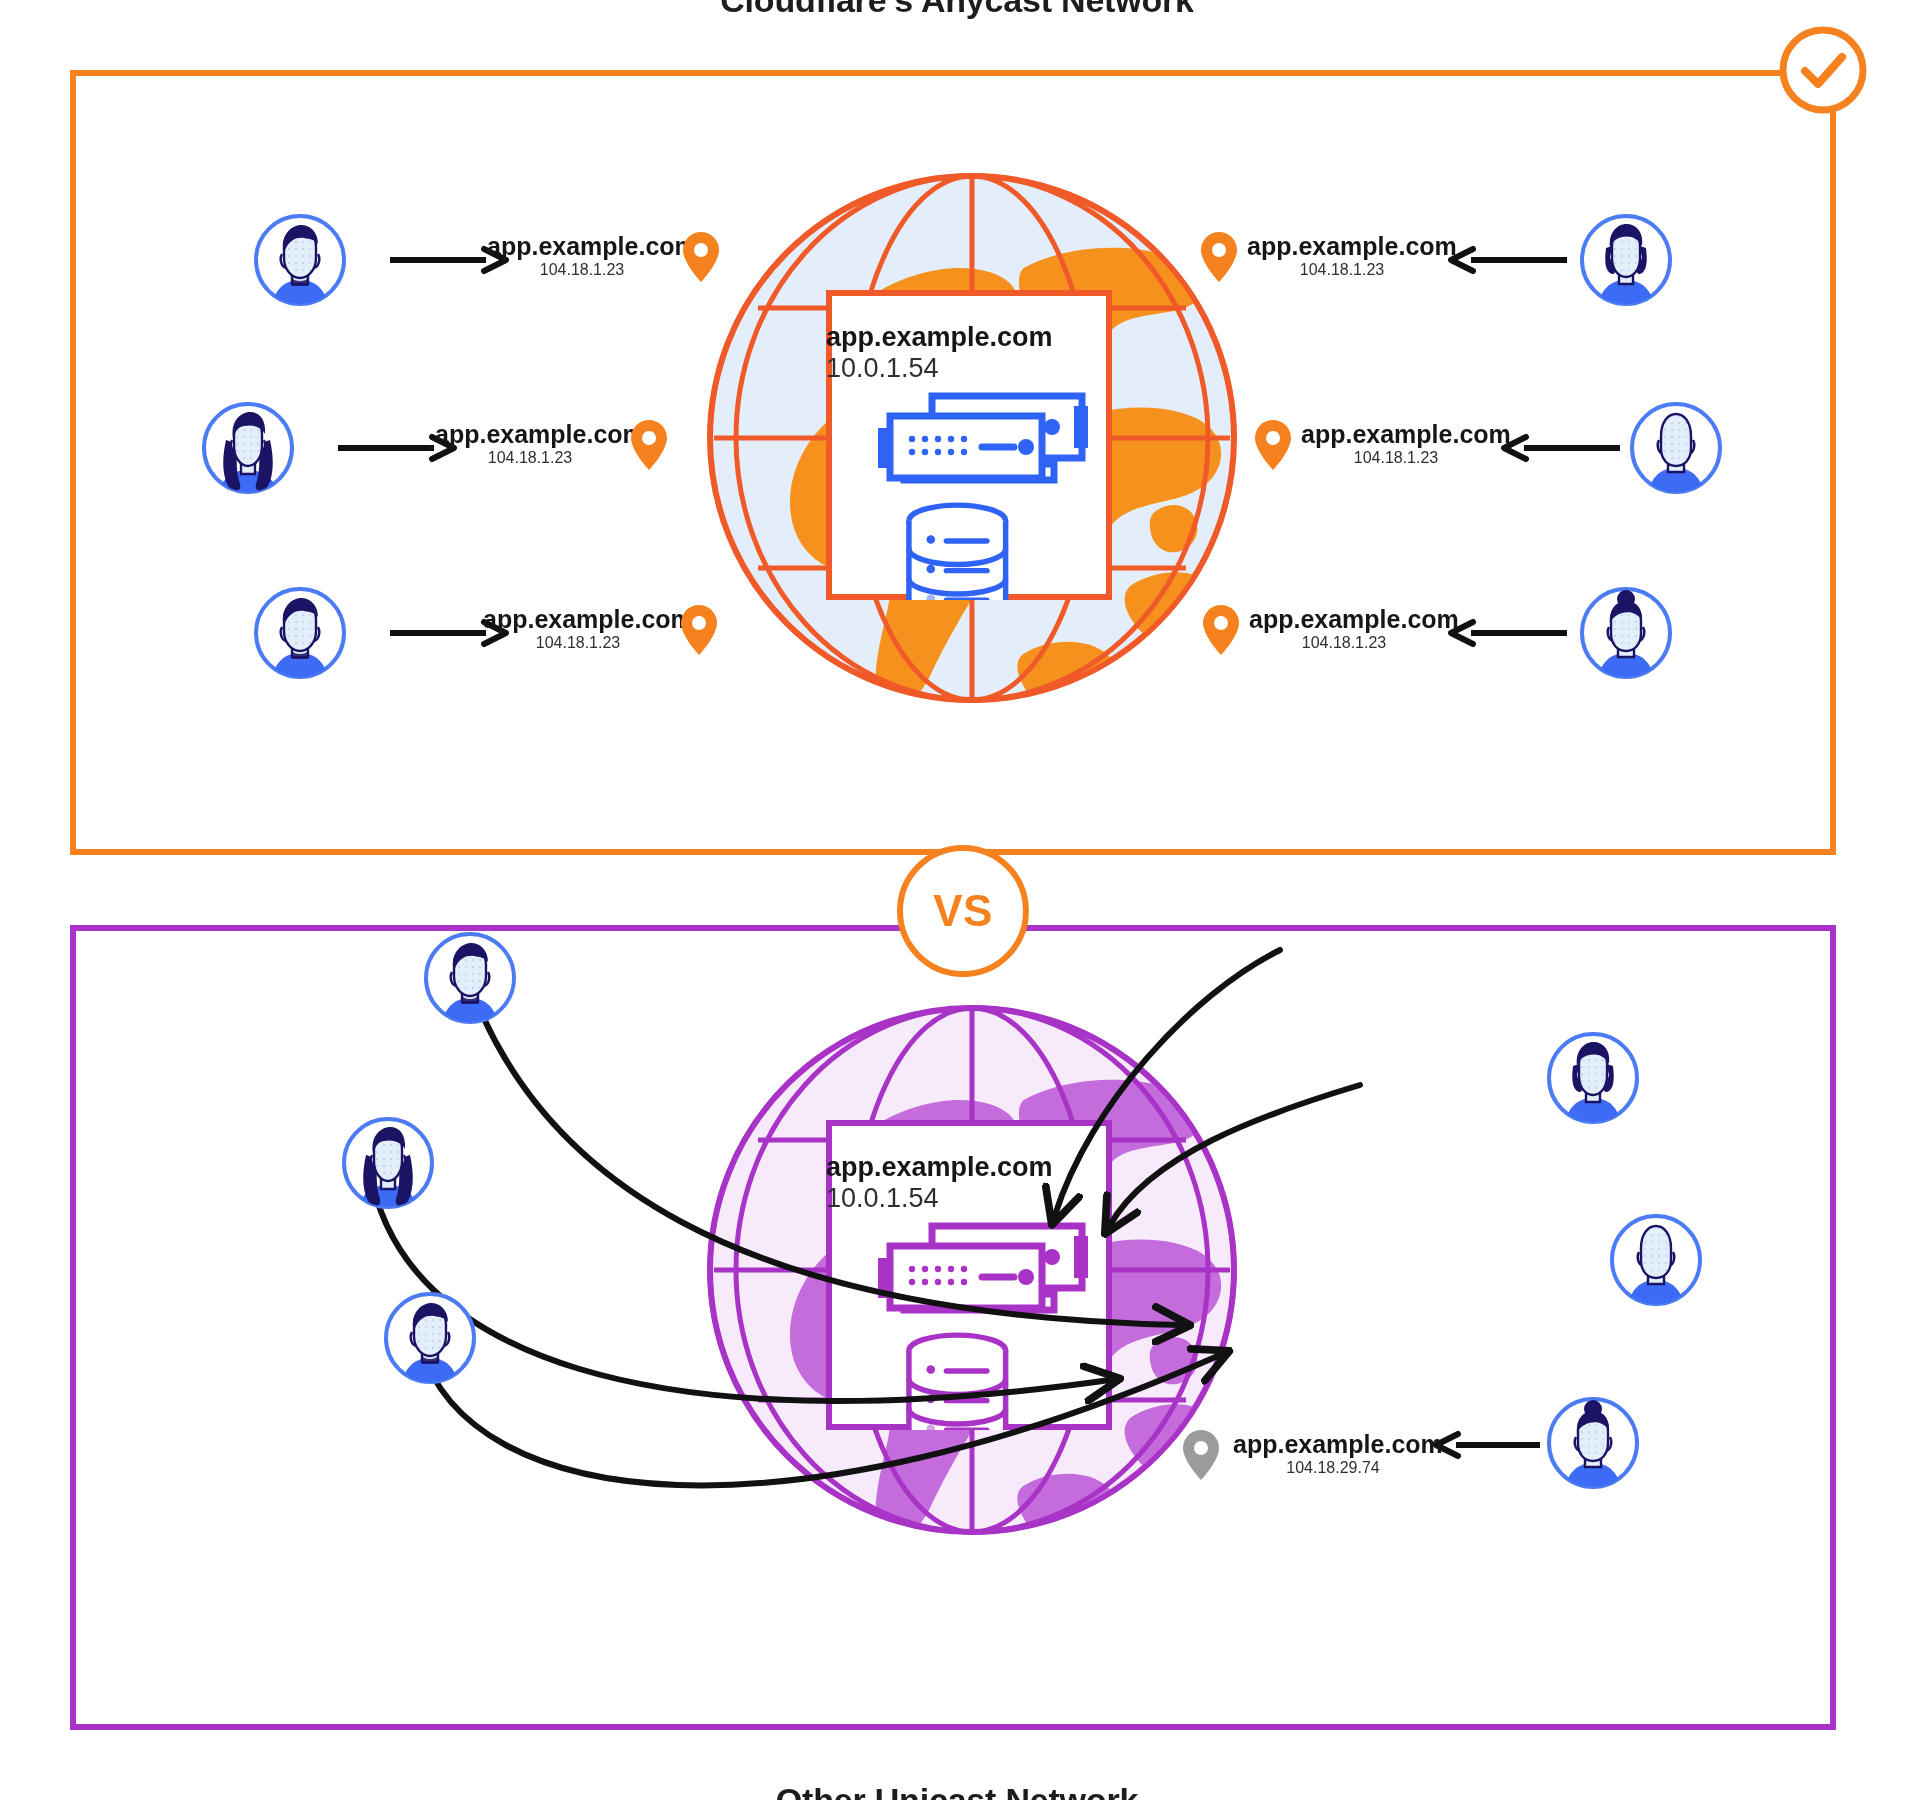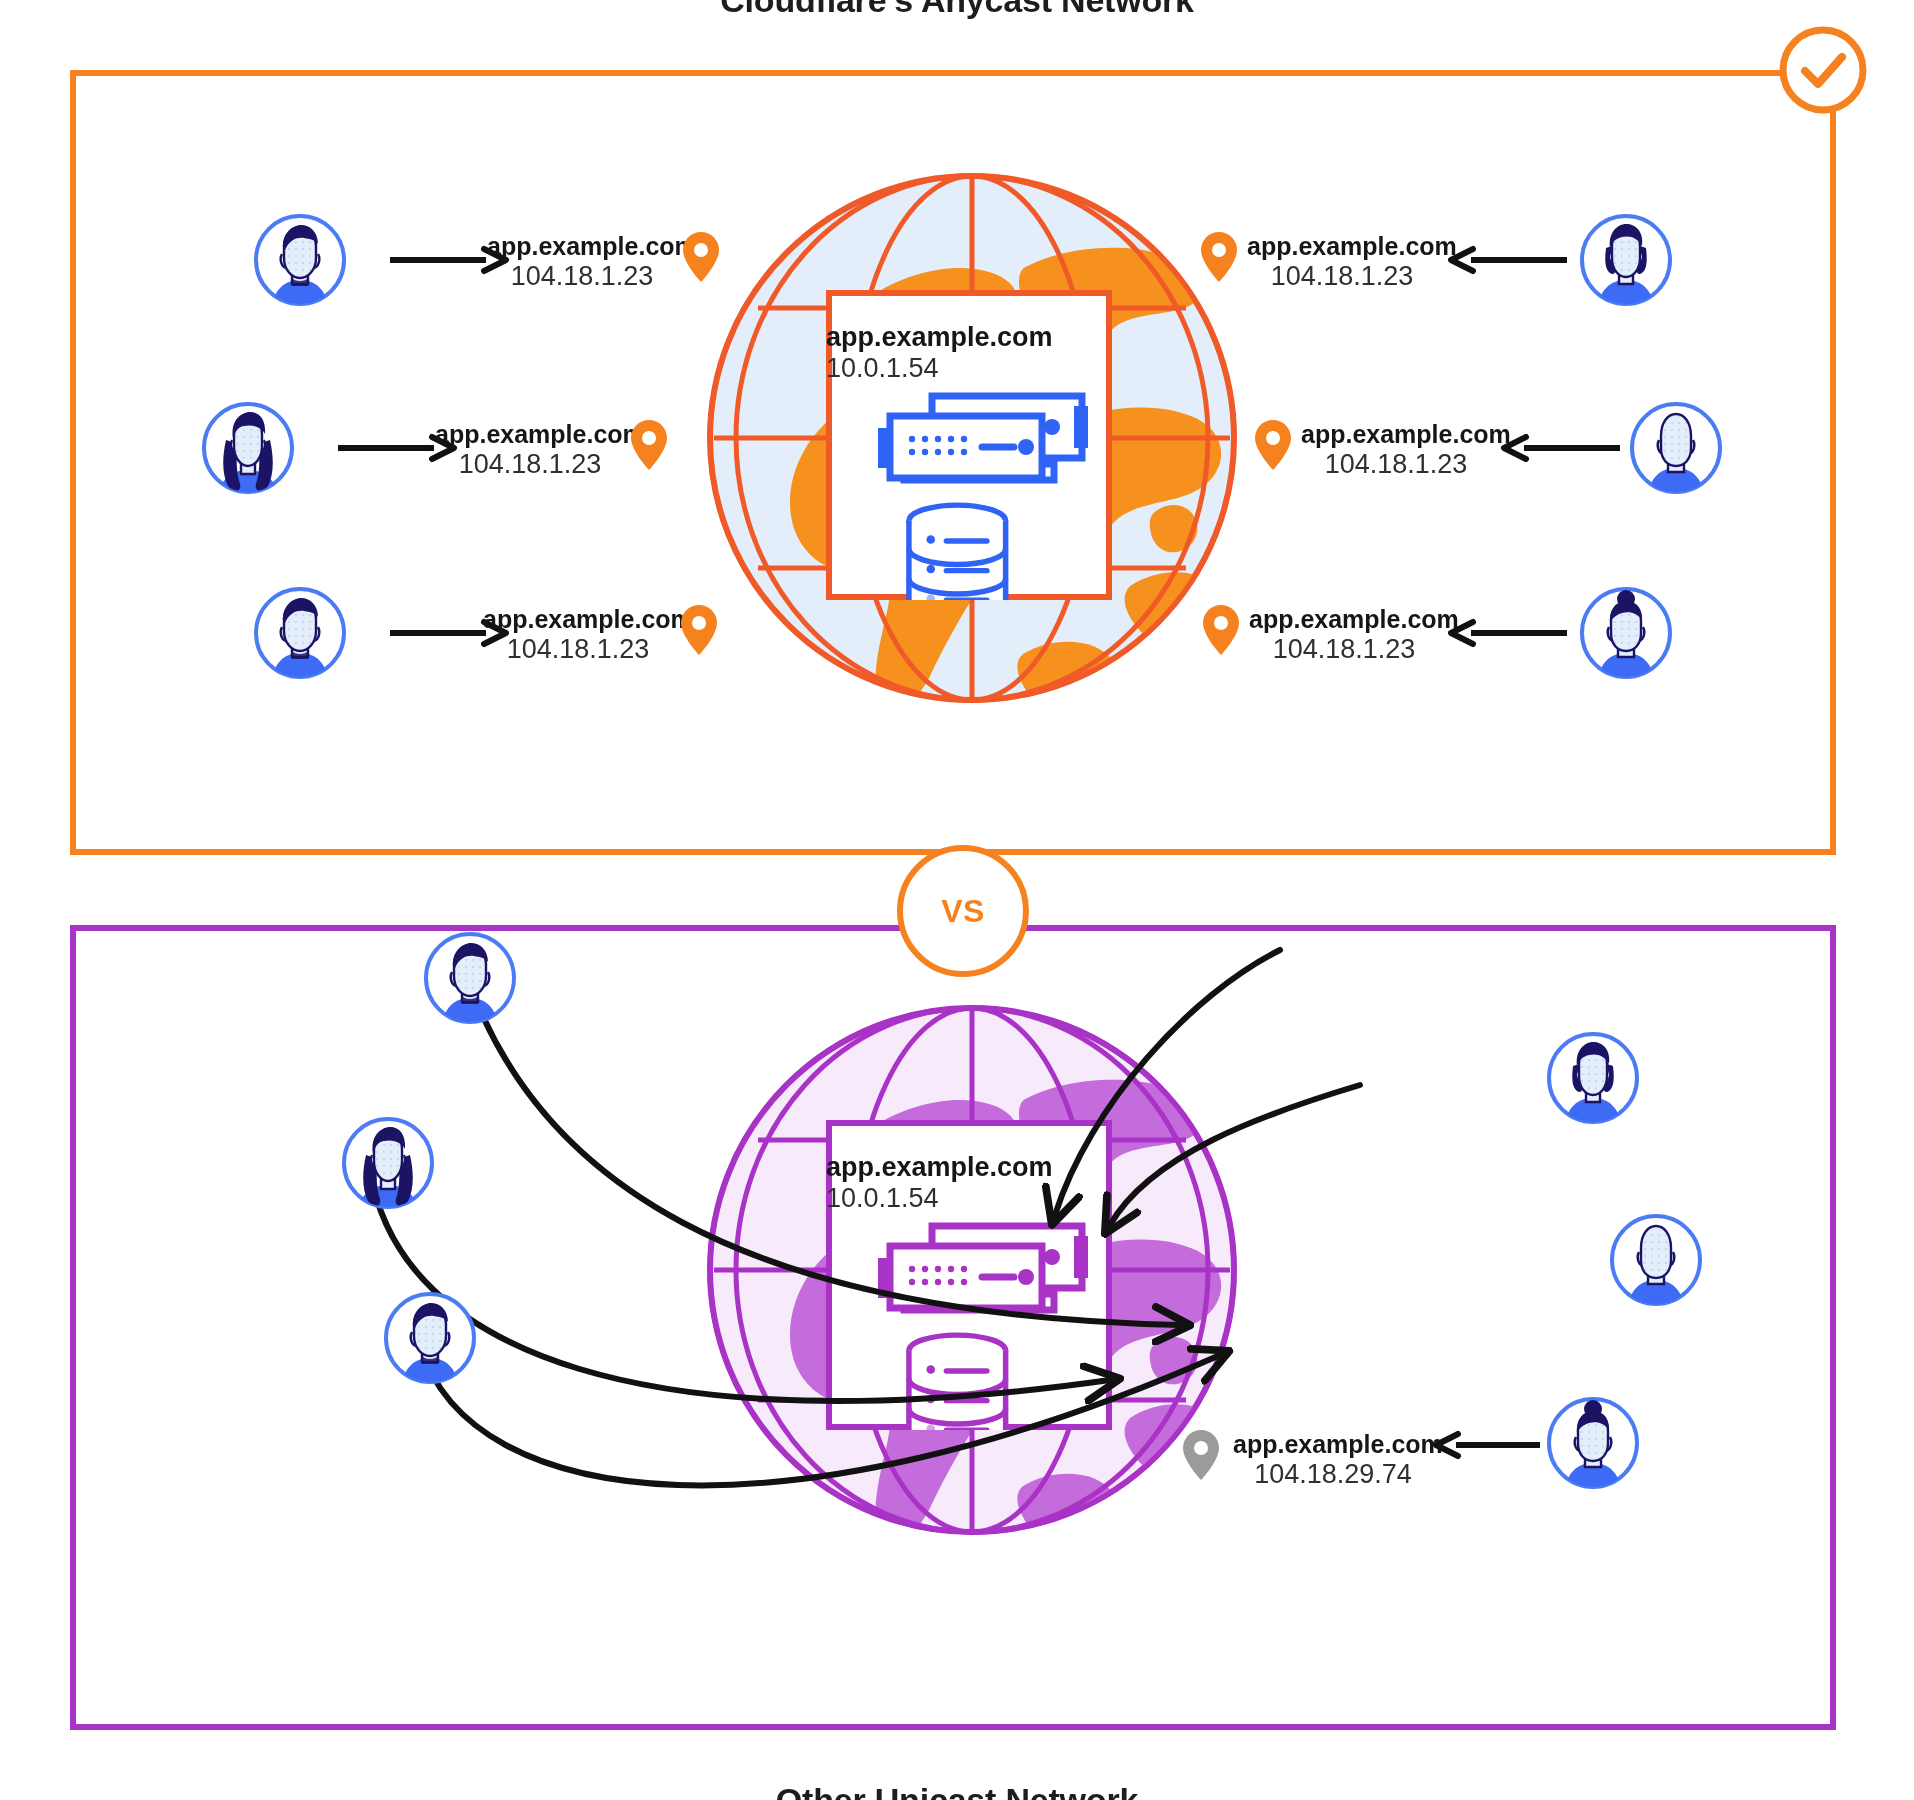--- a/index.html
+++ b/index.html
@@ -23,30 +23,30 @@
   #anycast-title{left:50%;transform:translate(-50%,-50%);top:0;}
   #unicast-title{left:50%;transform:translate(-50%,50%);bottom:0;}
 
   
   #check-badge{position:absolute;left:1777px;top:24px;width:92px;height:92px;}
   
   #vs-badge{
     position:absolute;left:897px;top:845px;width:120px;height:120px;
     border-radius:50%;background:#fff;border:6px solid #F6821F;
     display:flex;align-items:center;justify-content:center;
-    font-size:32px;font-weight:bold;color:#F6821F;letter-spacing:0.5px;z-index:40;
+    font-size:44px;font-weight:bold;color:#F6821F;letter-spacing:0.5px;z-index:40;
   }
 
   
   .abs{position:absolute;}
 
   
   .ip-label{position:absolute;text-align:center;line-height:1.16;white-space:nowrap;}
   .ip-label .host{font-size:25px;font-weight:bold;color:#16161a;}
-  .ip-label .ip{font-size:27px;color:#2f2f33;}
+  .ip-label .ip{font-size:16px;color:#2f2f33;}
 
   .legend{position:absolute;display:flex;align-items:center;gap:14px;}
   .legend .txt{font-size:27px;font-weight:bold;color:#1d1d1d;white-space:nowrap;}
 
   .avatar{position:absolute;}
   .pin{position:absolute;}
   .arrow{position:absolute;}
   .globe{position:absolute;}
   .serverbox{position:absolute;}
   .sb-text{position:absolute;left:0;right:0;text-align:center;line-height:1.16;}

